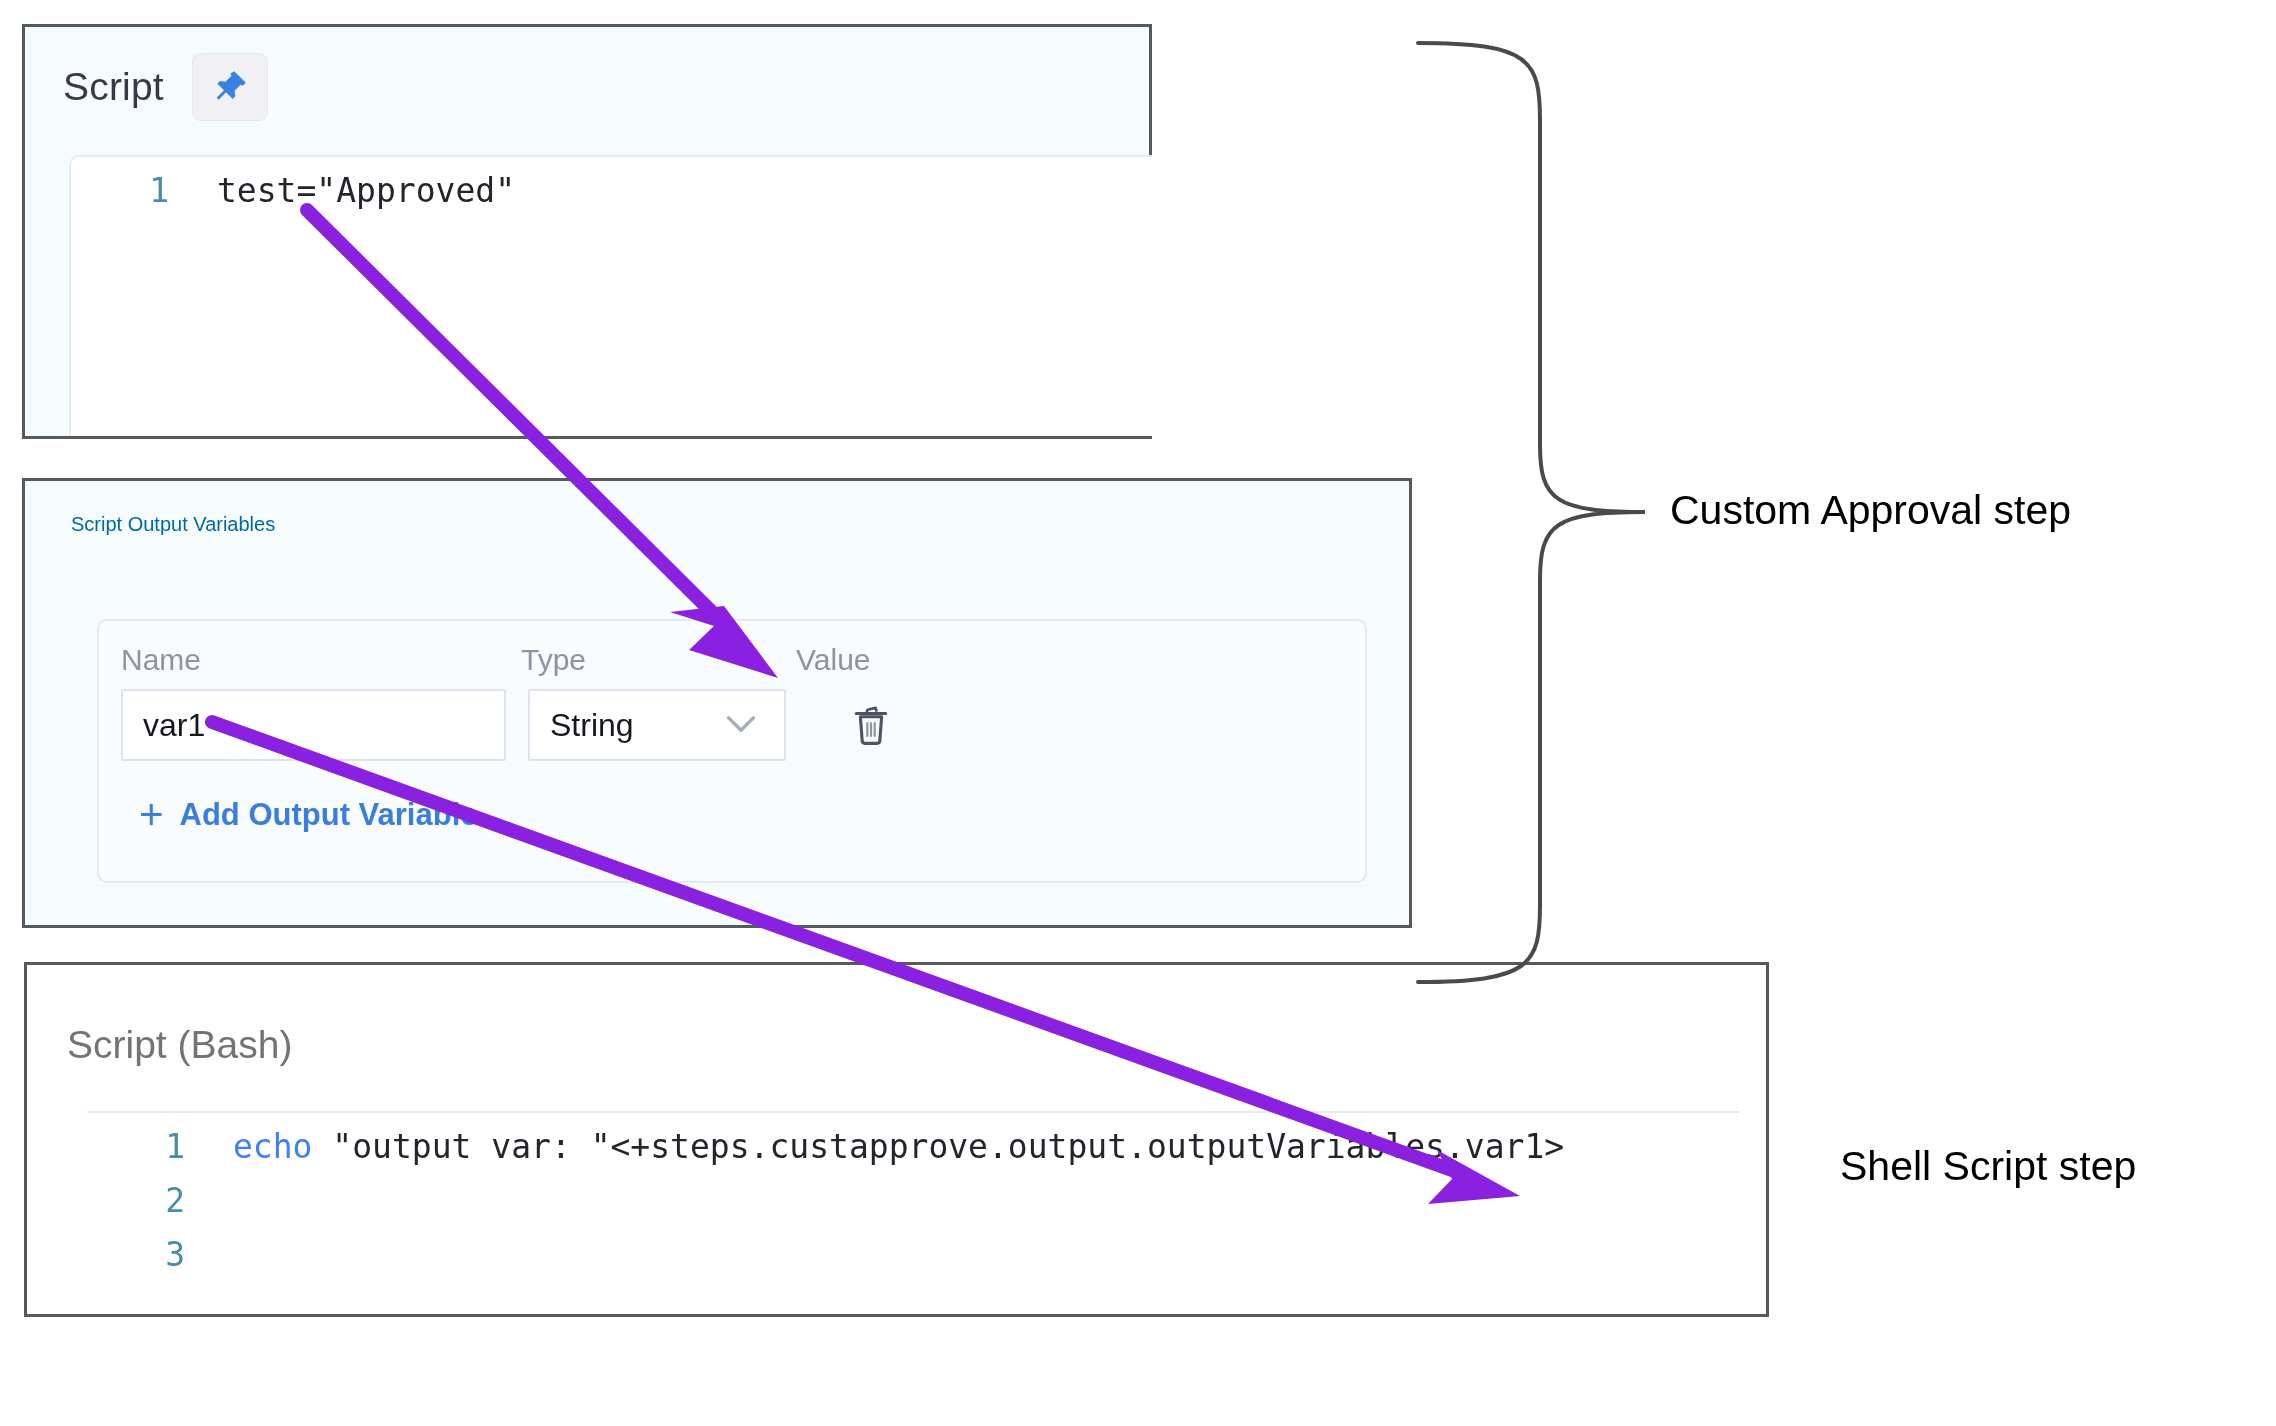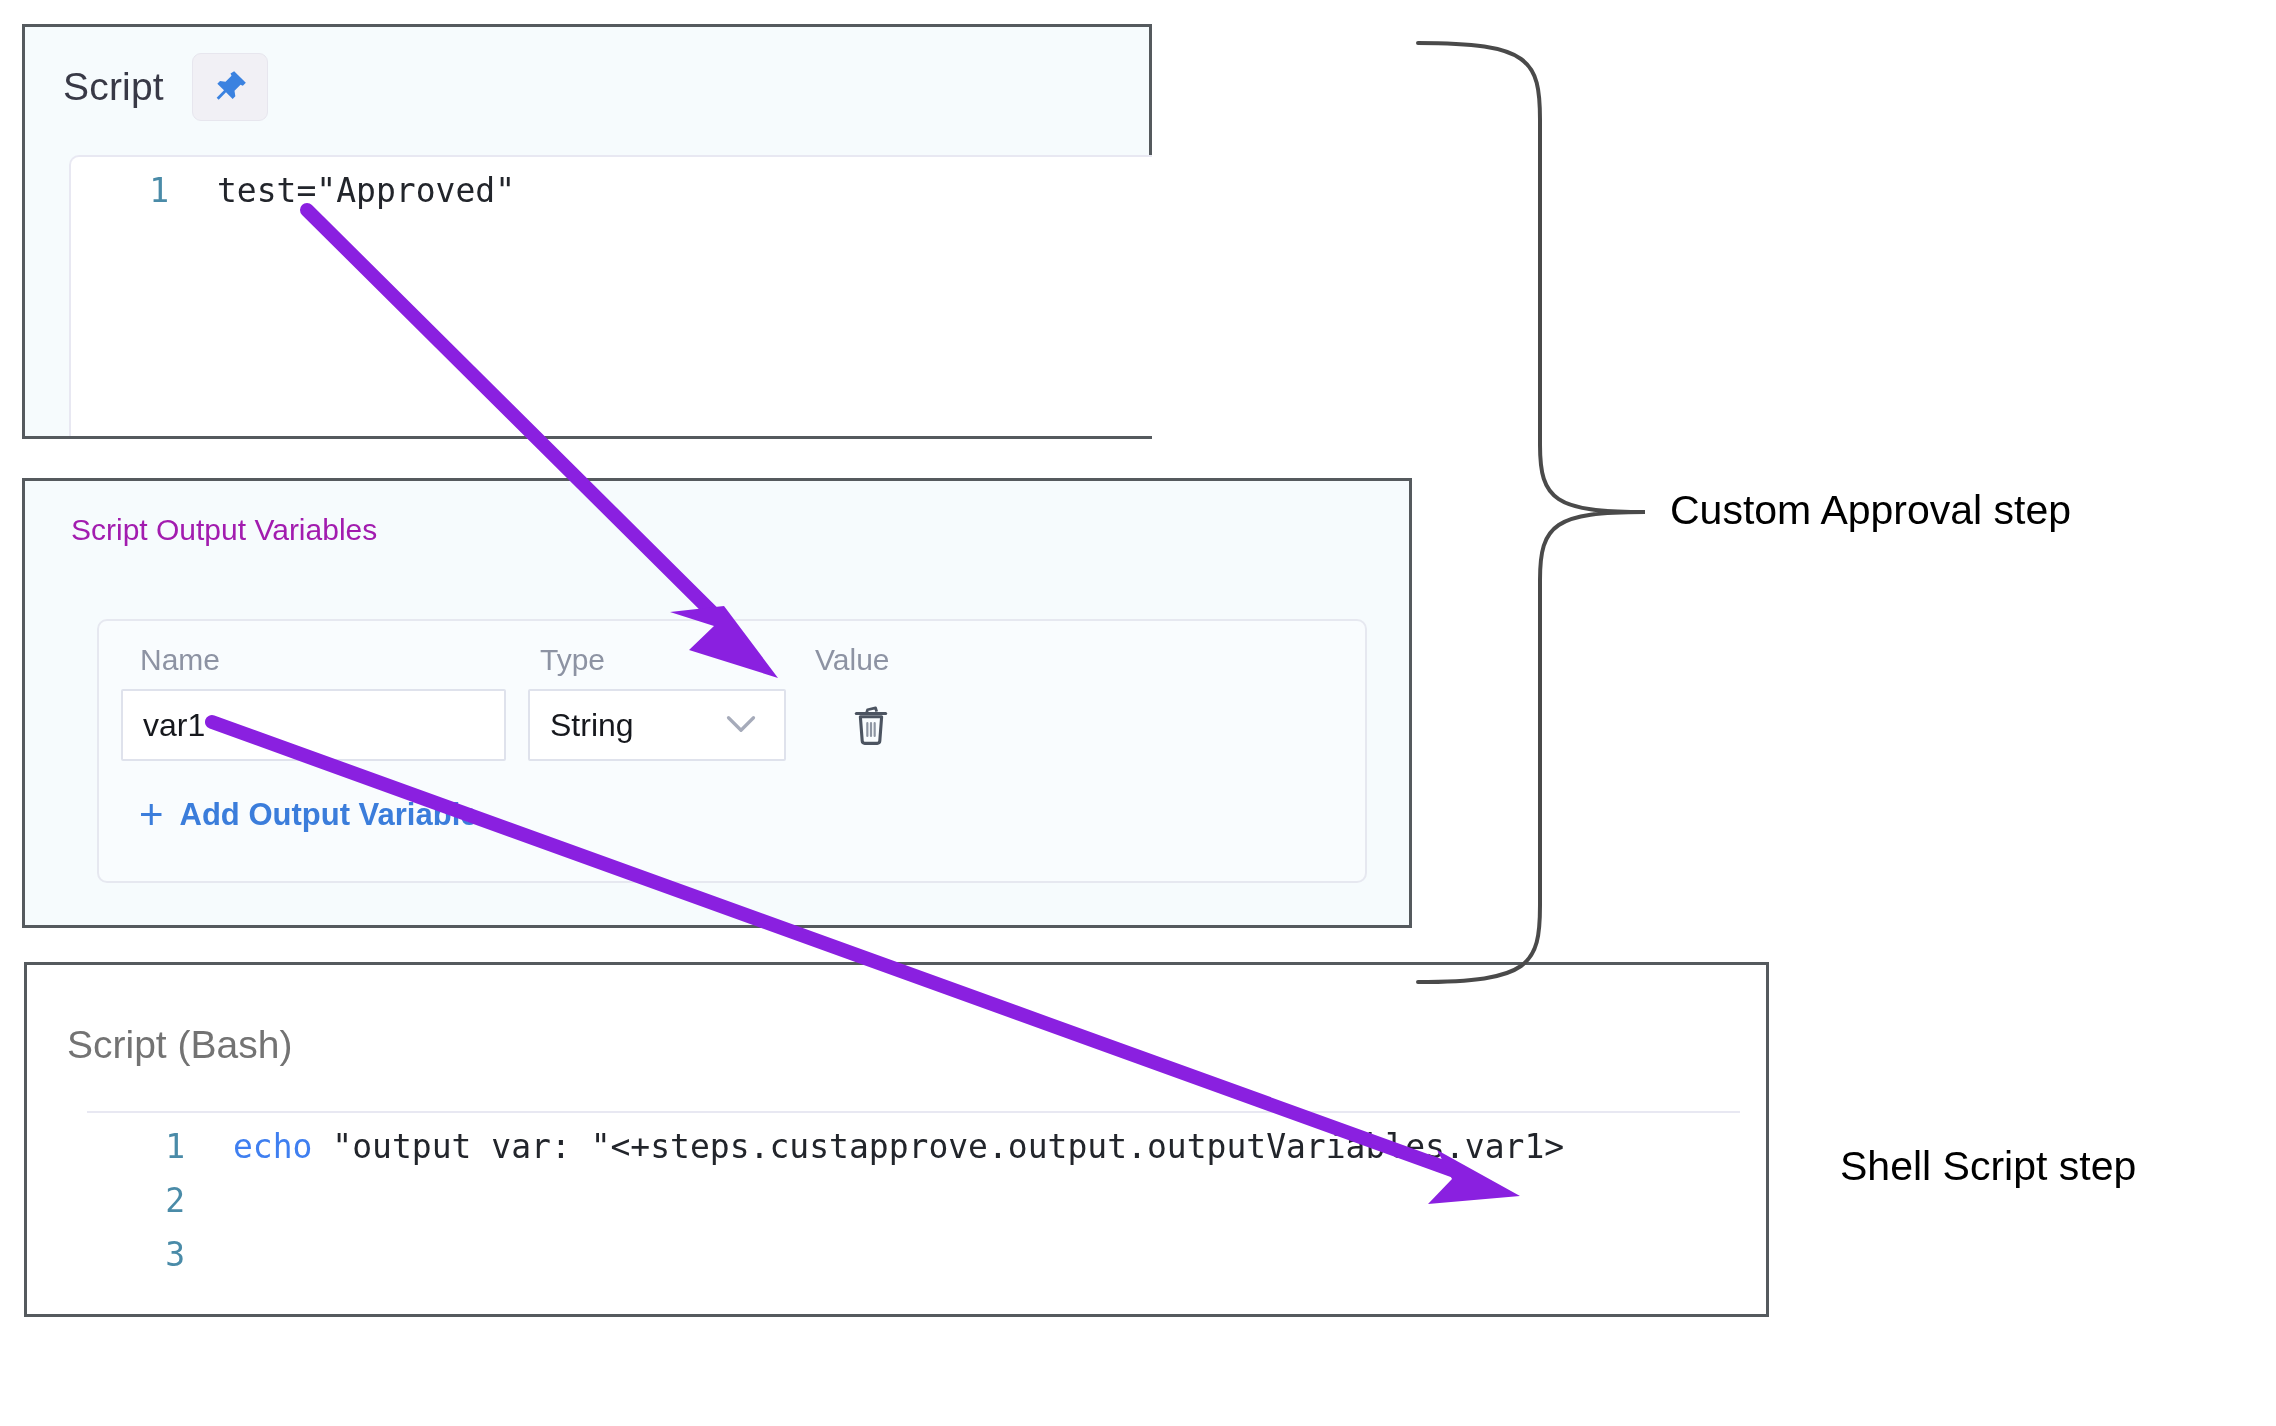--- a/index.html
+++ b/index.html
@@ -86,41 +86,40 @@
   .kw-blue { color: #3f7ff0; }
 
   
   #sov-panel {
     left: 22px;
     top: 478px;
     width: 1390px;
     height: 450px;
   }
   .sov-title {
-    font-size: 30px;
-    color: #a21caf;
+    font-size: 20px;
+    color: #0369a1;
     padding: 32px 0 0 46px;
   }
   .sov-card {
     position: absolute;
     left: 72px;
     top: 138px;
     right: 42px;
     bottom: 42px;
     background: #f9fcfe;
     border: 2px solid #e6e8f0;
     border-radius: 10px;
   }
   .sov-cols {
     display: flex;
     align-items: center;
     padding: 22px 0 0 22px;
     font-size: 30px;
     color: #8d93a3;
-    margin-left: 19px;
   }
   .col-name  { width: 400px; }
   .col-type  { width: 275px; }
   .col-value { width: 200px; }
 
   .sov-row {
     display: flex;
     align-items: center;
     padding: 12px 0 0 22px;
   }

